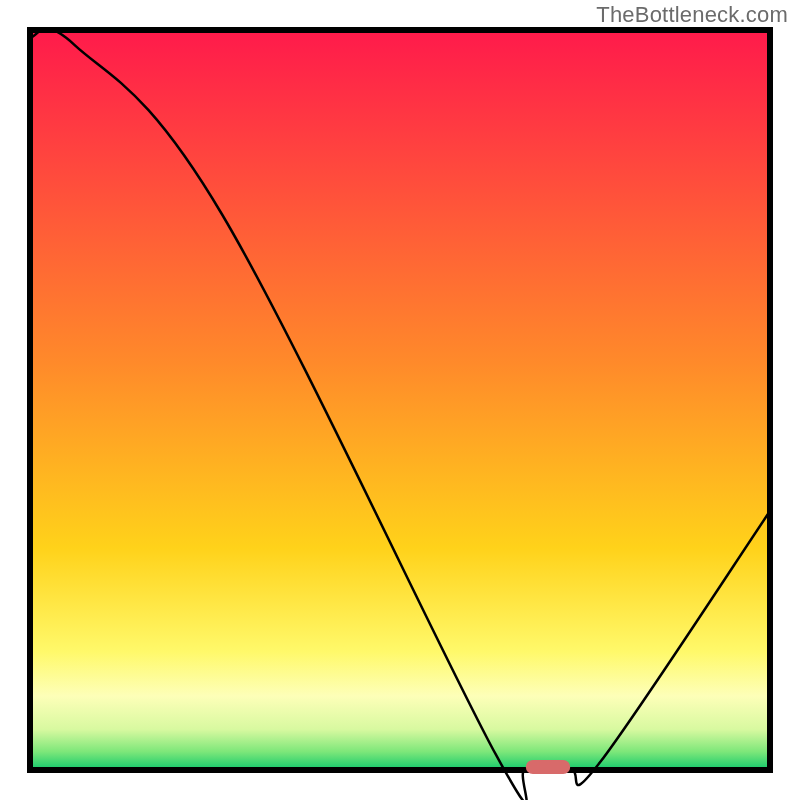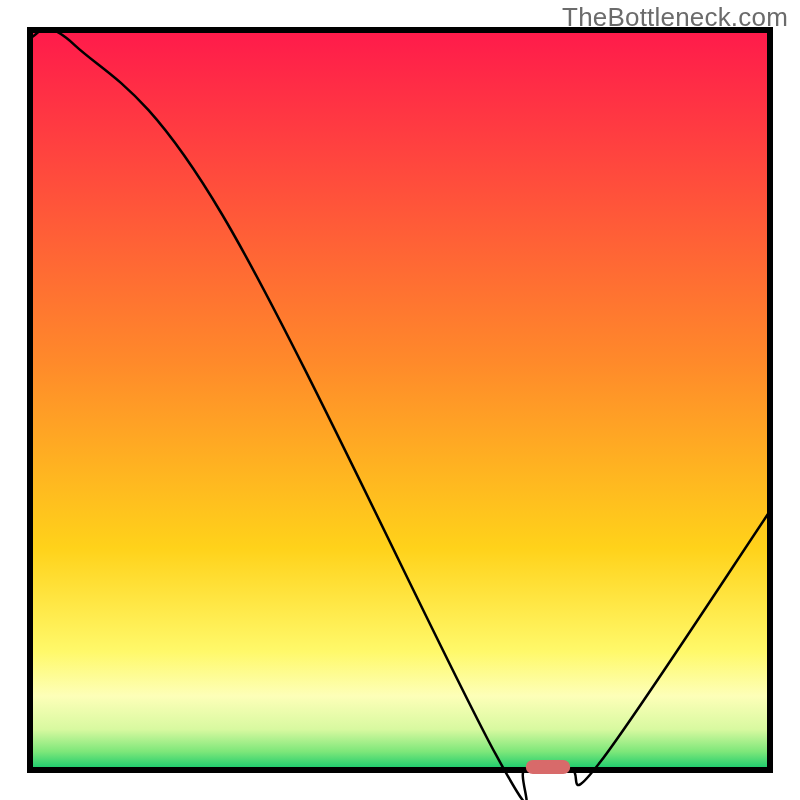--- a/index.html
+++ b/index.html
@@ -14,21 +14,21 @@
   .container {
     position: relative;
     width: 800px;
     height: 800px;
   }
   .watermark {
     position: absolute;
     top: 2px;
     right: 12px;
     color: #6b6b6b;
-    font-size: 26px;
+    font-size: 22px;
     font-weight: 500;
     letter-spacing: 0.2px;
     z-index: 5;
   }
   svg.chart {
     position: absolute;
     top: 0;
     left: 0;
   }
 </style>

